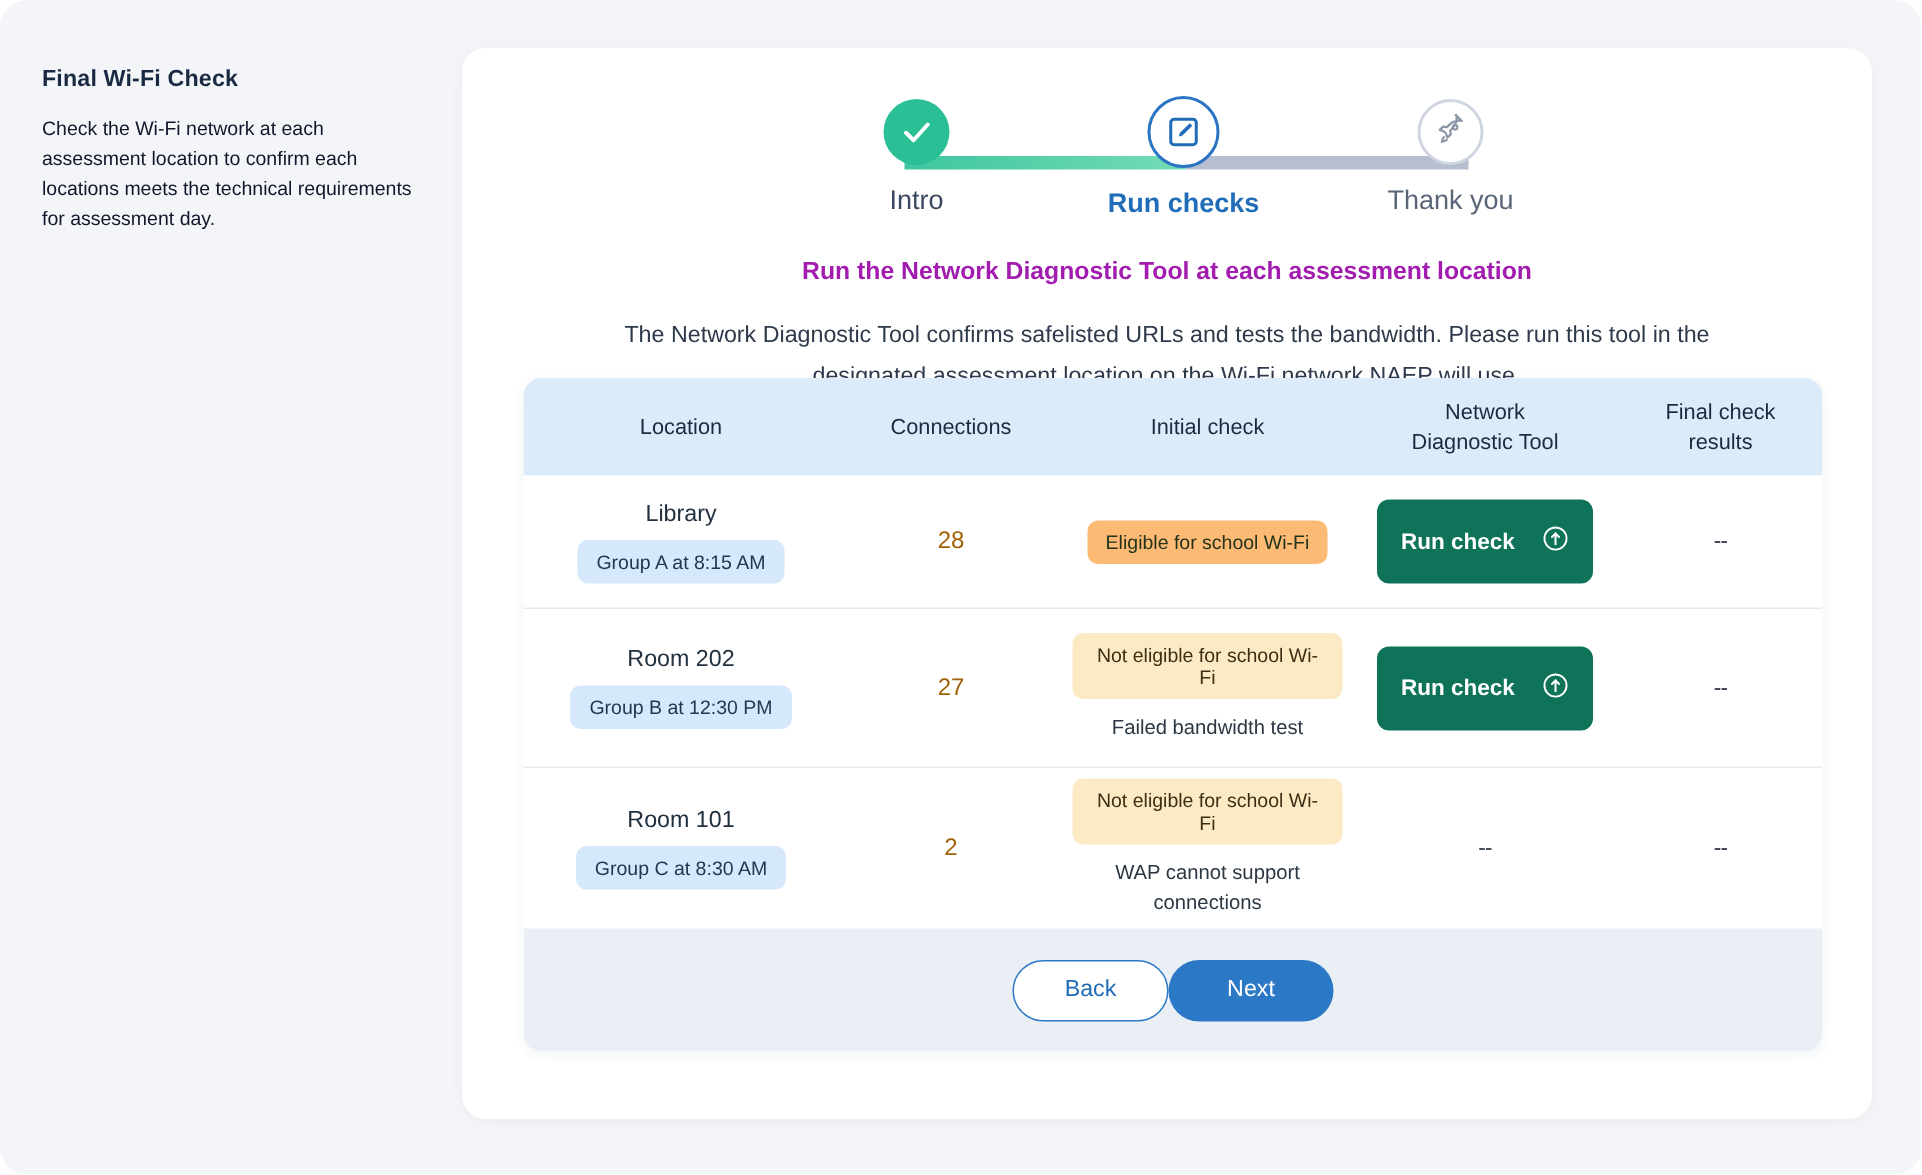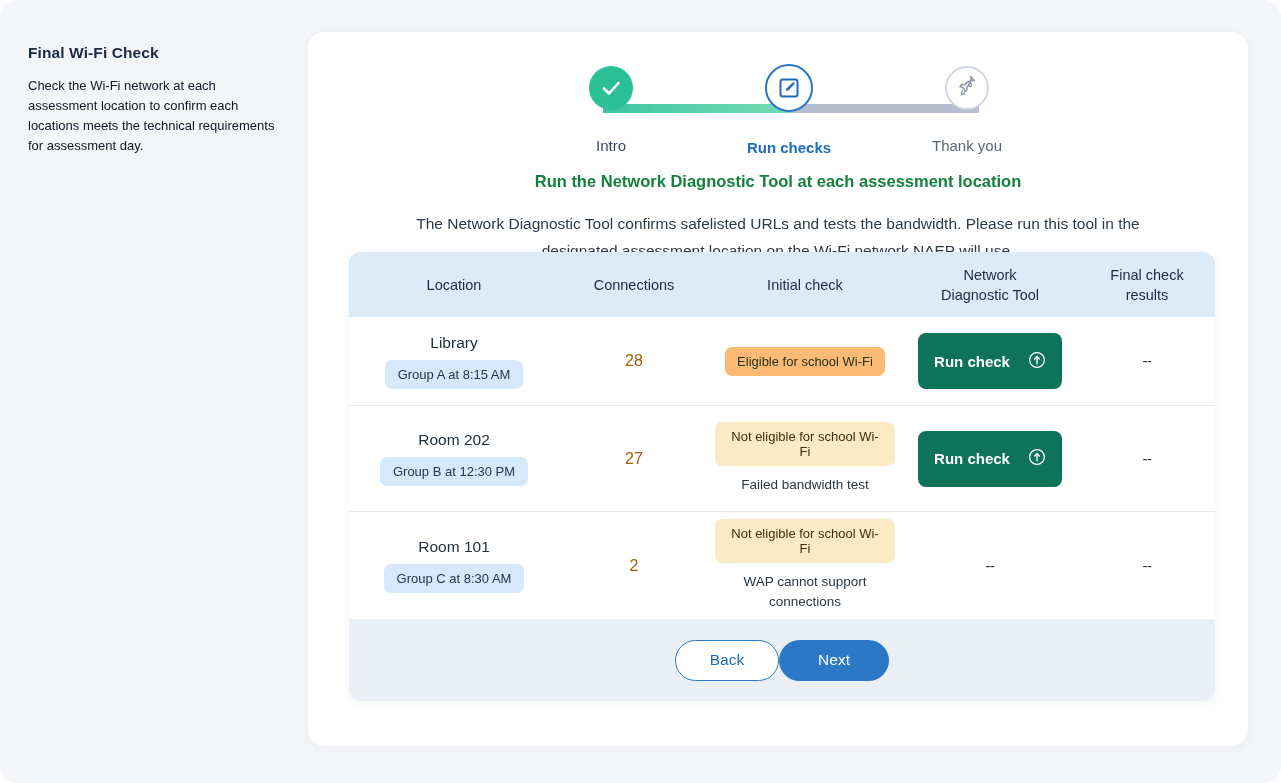--- a/index.html
+++ b/index.html
@@ -117,38 +117,38 @@
   .step-circle.current {
     border: 2.5px solid #2b74c4;
     width: 48px;
     height: 48px;
     margin-top: 8px;
   }
   .step-circle.future {
     border: 2px solid #cfd6e2;
   }
   .step-label {
-    margin-top: 27px;
-    font-size: 15px;
+    margin-top: 13px;
+    font-size: 18px;
     color: #4a5568;
   }
   .step-label.done { color: #3a4a5e; }
   .step-label.current { color: #1f6cb8; font-weight: bold; }
   .step-label.future { color: #5a6678; }
 
   
   .section-title {
     position: absolute;
     left: 0;
     top: 140px;
     width: 940px;
     text-align: center;
     font-size: 16.5px;
     font-weight: bold;
-    color: #15803d;
+    color: #a21caf;
   }
   .section-body {
     position: absolute;
     left: 85px;
     top: 178px;
     width: 770px;
     text-align: center;
     font-size: 15.5px;
     line-height: 27px;
     color: #2e3a4b;

